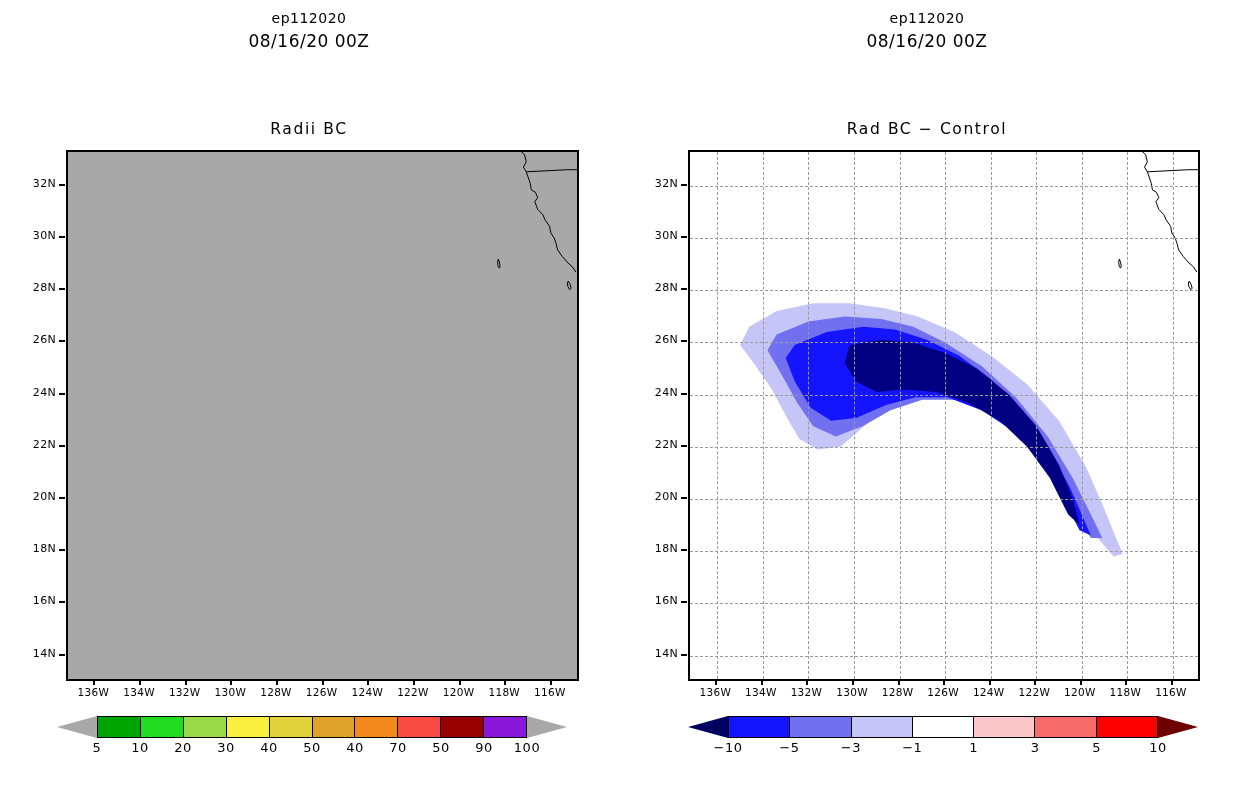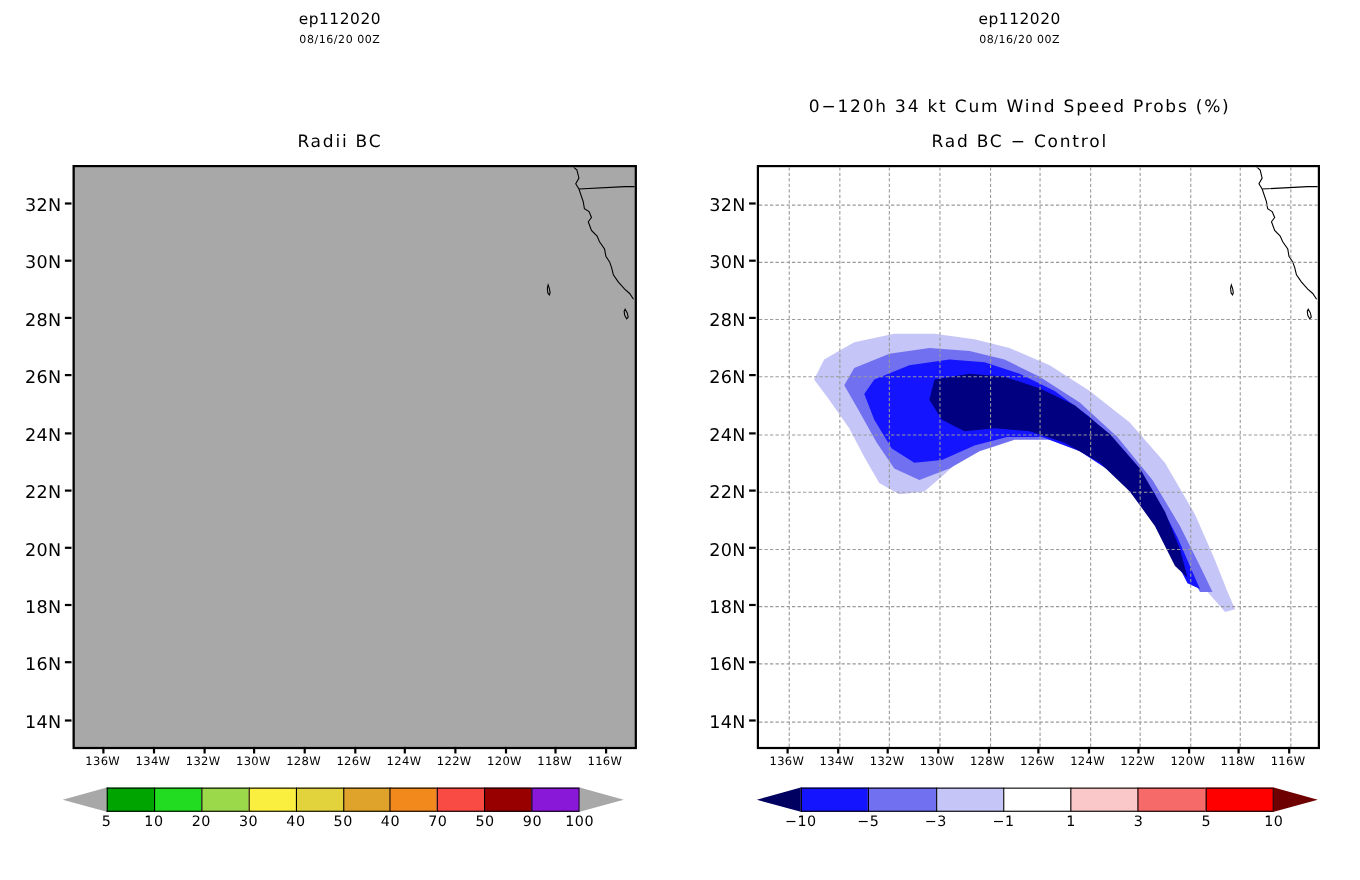--- a/index.html
+++ b/index.html
@@ -7,35 +7,35 @@
     width:1236px;height:800px;background:#ffffff;
     font-family:"DejaVu Sans", sans-serif;
     overflow:hidden;position:relative;
   }
   .panel{position:absolute;top:0;height:800px;width:618px;}
   .panel-left{left:0;}
   .panel-right{left:618px;}
 
   .titles{position:absolute;left:0;width:618px;text-align:center;}
   .t-storm{top:10px;font-size:14px;letter-spacing:.5px;color:#000;}
-  .t-date{top:31px;font-size:10px;letter-spacing:.5px;color:#000;}
+  .t-date{top:31px;font-size:17px;letter-spacing:.5px;color:#000;}
   .t-main{top:88px;font-size:15.5px;letter-spacing:1.6px;color:#000;}
   .t-sub{top:120px;font-size:15.5px;letter-spacing:1.6px;color:#000;}
 
   
   .map{position:absolute;border:2px solid #000;box-sizing:content-box;overflow:hidden;}
   .map-left{left:66px;top:150px;width:509px;height:527px;background:#a8a8a8;}
   .map-right{left:688px;top:150px;width:508px;height:527px;background:#ffffff;}
 
   .grid-line{position:absolute;background:transparent;}
   .grid-v{width:0;border-left:1px dashed #9a9a9a;top:0;bottom:0;}
   .grid-h{height:0;border-top:1px dashed #9a9a9a;left:0;right:0;}
 
   
-  .ylab{position:absolute;font-size:16px;color:#000;text-align:right;width:34px;letter-spacing:.3px;}
+  .ylab{position:absolute;font-size:11px;color:#000;text-align:right;width:34px;letter-spacing:.3px;}
   .xlab{position:absolute;font-size:10.5px;color:#000;text-align:center;width:46px;letter-spacing:.3px;}
   .tick-y{position:absolute;width:6px;height:0;border-top:2px solid #000;}
   .tick-x{position:absolute;height:6px;width:0;border-left:2px solid #000;}
 
   
   .coast{position:absolute;left:0;top:0;pointer-events:none;}
 
   
   .cbar{position:absolute;height:22px;display:flex;}
   .cbar-left{left:97px;top:716px;width:430px;}
@@ -143,21 +143,20 @@
       <div class="ctick" style="left: 70%;">70</div>
       <div class="ctick" style="left: 80%;">50</div>
       <div class="ctick" style="left: 90%;">90</div>
       <div class="ctick" style="left: 100%;">100</div>
     </div>
 </div>
 
 <div class="panel panel-right">
   <div class="titles t-storm">ep112020</div>
   <div class="titles t-date">08/16/20 00Z</div>
-  <div class="titles t-main">0−120h 34 kt Cum Wind Speed Probs (%)</div>
   <div class="titles t-sub">Rad BC − Control</div>
 </div>
 
 <div class="map map-right" id="map-right">
   <svg class="coast" id="contours-right" width="508" height="527" viewBox="0 0 508 527">
       <path d="M59.2 174.8 L86.6 159.1 L123.0 151.3 L159.5 151.3 L195.9 156.5 L227.8 164.4 L264.3 180.0 L300.7 203.5 L337.1 232.2 L369.0 268.7 L396.4 315.7 L414.6 357.4 L426.0 386.1 L432.8 401.8 L423.7 404.4 L405.5 383.5 L382.7 347.0 L355.4 305.2 L323.5 273.9 L287.0 253.1 L250.6 242.6 L218.7 245.2 L191.4 258.3 L168.6 279.2 L150.3 294.8 L127.6 297.4 L109.3 287.0 L95.7 263.5 L82.0 237.4 L63.8 211.3 L50.1 193.1 L59.2 174.8 Z" fill="#C5C5F7" stroke="none"></path>
       <path d="M86.6 182.6 L118.5 169.6 L154.9 164.4 L191.4 167.0 L223.2 174.8 L255.1 190.5 L291.6 213.9 L325.8 245.2 L357.7 284.4 L382.7 326.1 L400.9 362.6 L412.3 386.1 L400.9 386.1 L385.0 357.4 L362.2 318.3 L332.6 284.4 L300.7 260.9 L264.3 247.8 L232.4 247.8 L200.5 258.3 L173.1 273.9 L145.8 284.4 L123.0 273.9 L107.1 250.5 L91.1 221.8 L77.5 198.3 L86.6 182.6 Z" fill="#7070F0" stroke="none"></path>
       <path d="M104.8 193.1 L136.7 180.0 L173.1 174.8 L205.0 177.4 L236.9 187.8 L268.8 203.5 L300.7 227.0 L332.6 258.3 L359.9 297.4 L380.4 336.5 L394.1 367.9 L400.9 383.5 L389.5 378.3 L373.6 347.0 L350.8 310.5 L323.5 279.2 L291.6 258.3 L257.4 245.2 L225.5 245.2 L195.9 253.1 L166.3 266.1 L141.2 268.7 L120.7 255.7 L104.8 229.6 L95.7 206.1 L104.8 193.1 Z" fill="#1414FF" stroke="none"></path>
       <path d="M159.5 193.1 L191.4 187.8 L223.2 190.5 L255.1 200.9 L287.0 216.5 L318.9 242.6 L346.3 273.9 L369.0 313.1 L382.7 347.0 L389.5 373.1 L378.2 362.6 L359.9 326.1 L337.1 294.8 L309.8 268.7 L277.9 250.5 L246.0 240.0 L214.1 237.4 L186.8 240.0 L166.3 229.6 L154.9 211.3 L159.5 193.1 Z" fill="#000080" stroke="none"></path>
     </svg>

